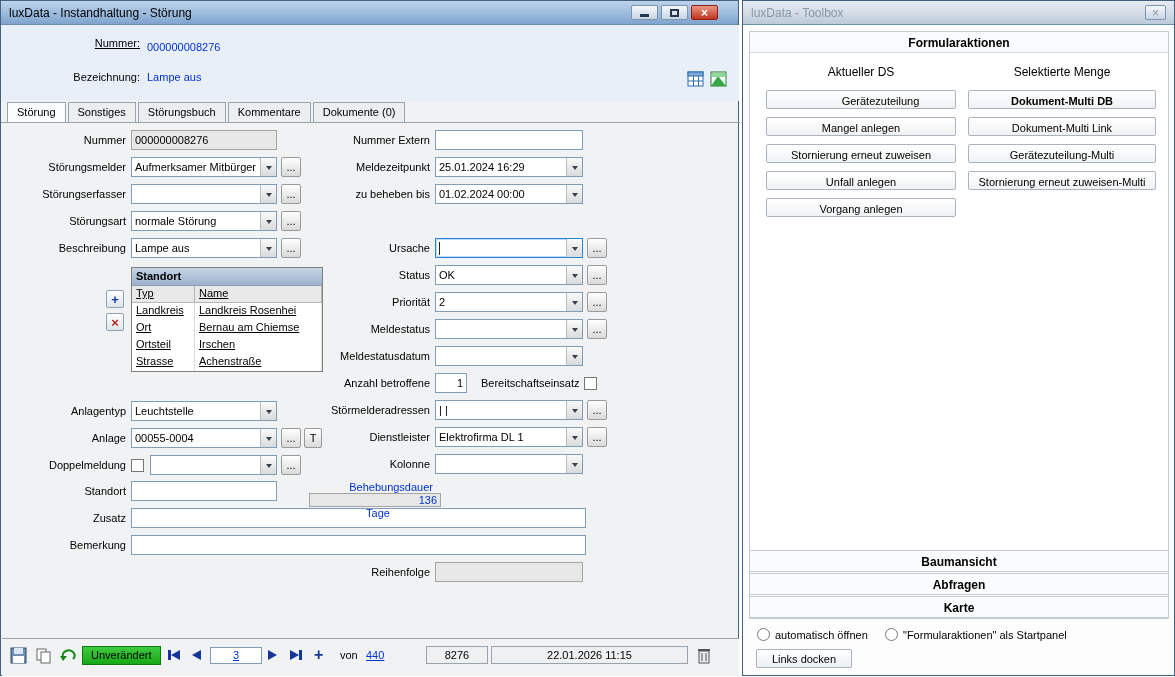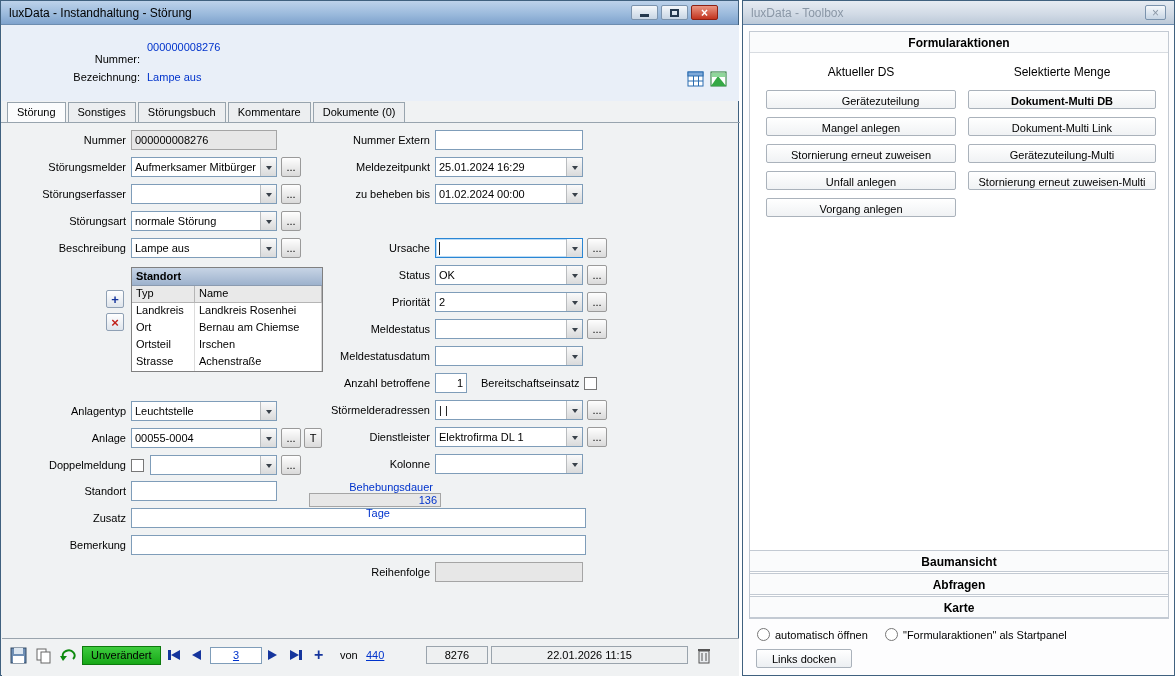--- a/index.html
+++ b/index.html
@@ -41,21 +41,21 @@
   .ro { background:#e7e7e7; border:1px solid #a5a5a5; }
   .dots { width:20px; height:20px; margin-left:4px; border:1px solid #9a9a9a; border-radius:2px; background:linear-gradient(#fefefe,#dadada);
           font-size:11px; line-height:8px; text-align:center; font-family:inherit; }
   .tbtn { width:18px; height:20px; margin-left:3px; border:1px solid #9a9a9a; border-radius:2px; background:linear-gradient(#fefefe,#dadada); text-align:center; font-family:inherit; font-size:11px; }
   .chk { width:13px; height:13px; border:1px solid #777; background:#fff; }
   .caret { width:1px; height:13px; background:#222; margin-left:3px; }
   .blue { color:#0033cc; }
   
   .stable { position:absolute; left:130px; top:266px; width:192px; border:1px solid #808080; background:#fff; }
   .st-title { height:18px; background:linear-gradient(#c7d4e5,#9db2cd); font-weight:bold; padding:2px 0 0 4px; border-bottom:1px solid #8b9bb0; }
-  .st-cols, .st-row { display:flex; height:17px; }
+  .st-cols, .st-row { display:flex; height:17px;text-decoration:underline; }
   .st-cols div { background:#e9e9e9; border-right:1px solid #b5b5b5; border-bottom:1px solid #b5b5b5; padding:1px 0 0 4px; }
   .st-row div { border-right:1px solid #dcdcdc; padding:1px 0 0 4px; white-space:nowrap; overflow:hidden; }
   .c1 { width:63px; } .c2 { width:127px; }
   .side-btn { position:absolute; width:18px; height:18px; border:1px solid #8fa0b4; border-radius:2px; background:linear-gradient(#ffffff,#dfe5ec);
               text-align:center; font-weight:bold; font-size:13px; line-height:15px; font-family:inherit; }
   
   .sbar { position:absolute; left:1px; top:637px; width:737px; height:38px; border-top:1px solid #9aa4ad; background:#f0f2f3; }
   .sitem { position:absolute; top:7px; height:18px; display:flex; align-items:center; }
   .state-btn { background:linear-gradient(#3ecb3e,#17a817); border:1px solid #0d7a0d; padding:2px 8px 3px 8px; font-family:inherit; font-size:11px; }
   .navfield { width:52px; height:17px; border:1px solid #7f9db9; background:#fff; text-align:center; color:#0033cc; text-decoration:underline; padding-top:1px; }
@@ -92,21 +92,21 @@
       <div class="wbtn norm">
           <div class="glyph-max"></div>
         </div>
       <div class="wbtn close">
           <span>×</span>
         </div>
     </div>
   </div>
 
   <div class="hdr">
-    <div class="hlabel" style="left:28px; top:28px;">Nummer:</div>
+    <div class="hlabel" style="left:28px; top:12px;text-decoration:underline;">Nummer:</div>
     <div class="hval" style="left:145px; top:16px;">000000008276</div>
     <div class="hlabel" style="left:28px; top:46px;">Bezeichnung:</div>
     <div class="hval" style="left:145px; top:46px;">Lampe aus</div>
     <div class="hdr-icons">
       <svg width="17" height="16">
         <rect x="1" y="1" width="15" height="14" fill="#ffffff" stroke="#2b6cb0"></rect>
         <rect x="1" y="1" width="15" height="4" fill="#7fa9d8" stroke="#2b6cb0"></rect>
         <line x1="6.5" y1="5" x2="6.5" y2="15" stroke="#2b6cb0"></line>
         <line x1="11.5" y1="5" x2="11.5" y2="15" stroke="#2b6cb0"></line>
         <line x1="1" y1="10" x2="16" y2="10" stroke="#2b6cb0"></line>

